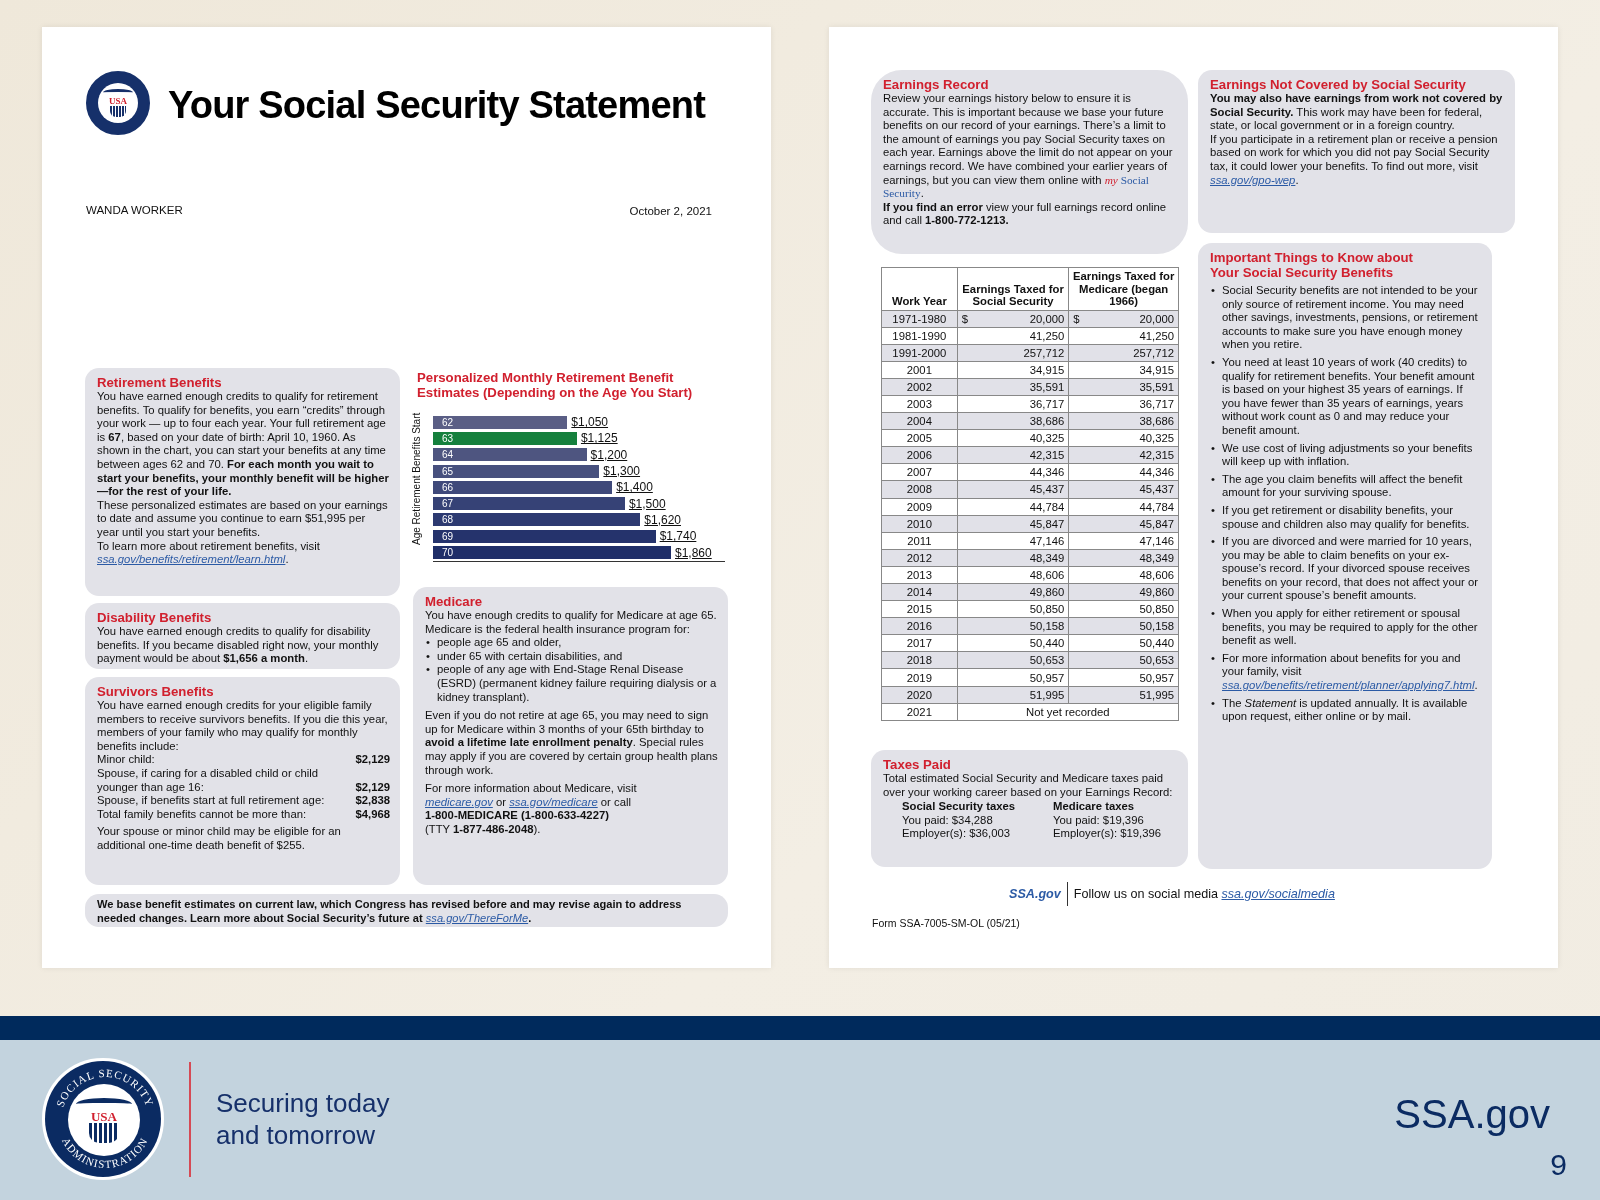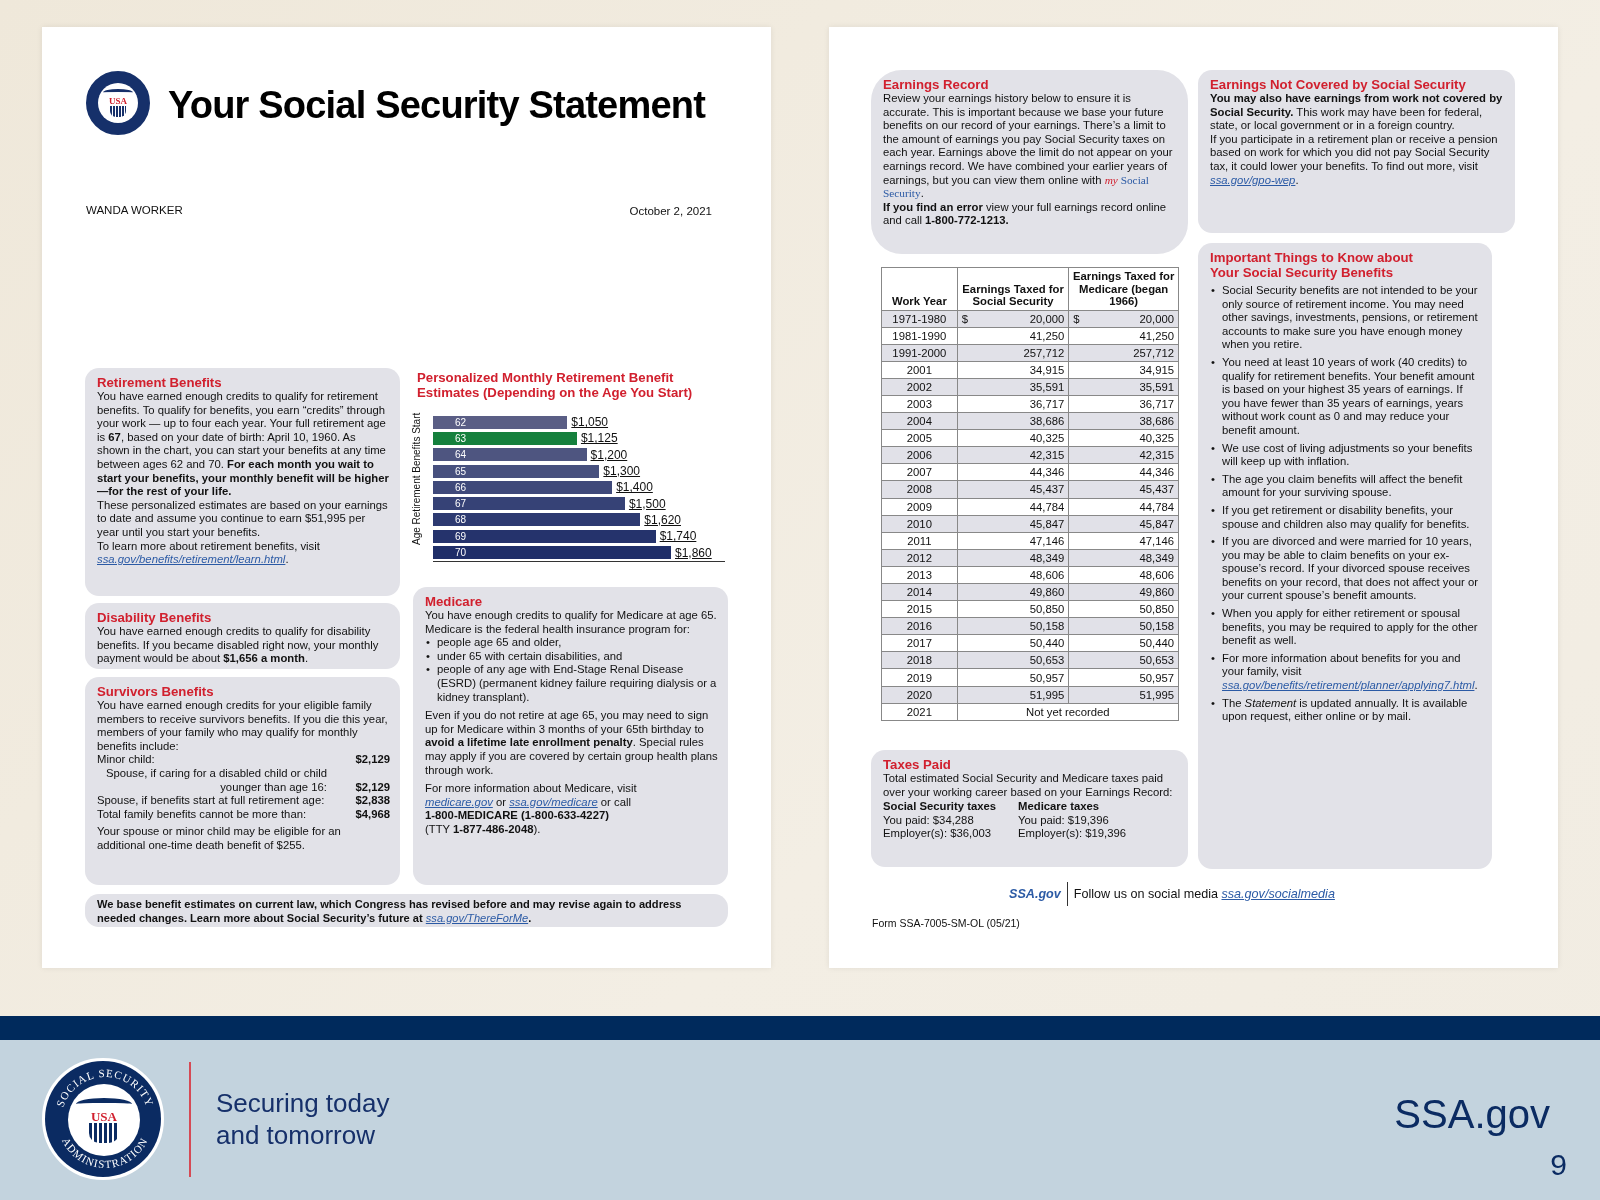--- a/index.html
+++ b/index.html
@@ -46,46 +46,46 @@
   .date { position: absolute; right: 56px; top: 205px; font-size: 11.5px; }
 
   
   .chart-title { position: absolute; left: 417px; top: 370px; width: 310px; font-size: 13.2px; line-height: 15px; font-weight: bold; color: #d1202e; }
   .chart-ylabel {
     position: absolute; left: 411px; top: 545px; font-size: 10px; transform: rotate(-90deg);
     transform-origin: left top; white-space: nowrap;
   }
   .bars { position: absolute; left: 433px; top: 414px; width: 300px; }
   .bar-row { height: 16.3px; display: flex; align-items: center; margin-bottom: 0; }
-  .bar { height: 13px; color: #fff; font-size: 10px; padding-left: 22px; line-height: 13px; }
+  .bar { height: 13px; color: #fff; font-size: 10px; padding-left: 9px; line-height: 13px; }
   .bar-val { font-size: 12px; margin-left: 4px; text-decoration: underline; }
   .chart-axis { position: absolute; left: 433px; top: 561px; width: 292px; border-top: 1.5px solid #333; }
   .chart-xlabel { position: absolute; left: 441px; top: 596px; font-size: 10px; }
 
-  .row { display: flex; justify-content: space-between; text-align: right; }
+  .row { display: flex; justify-content: space-between; }
   .row b { white-space: nowrap; }
 
   ul.bul { list-style: none; }
   ul.bul li { position: relative; padding-left: 12px; }
   ul.bul li::before { content: "•"; position: absolute; left: 1px; }
 
   
   table.earn {
     position: absolute; left: 881px; top: 267px; width: 298px; border-collapse: collapse;
     font-size: 11.3px; line-height: 12px;
   }
   table.earn th, table.earn td { border: 1px solid #888; }
   table.earn th { font-weight: bold; text-align: center; vertical-align: bottom; padding: 2px 2px; line-height: 12.5px; background: #fff; }
   table.earn td { height: 17.1px; padding: 0 4px; }
   table.earn td.yr { text-align: center; }
   table.earn td.num { text-align: right; }
   table.earn tr.alt td { background: #e1e1e8; }
   .dollar { float: left; }
 
-  .tax-cols { display: flex; gap: 22px; margin-top: 1px; }
+  .tax-cols { display: flex; gap: 38px; margin-top: 1px; margin-left: 19px; }
 
   .follow { position: absolute; left: 1009px; top: 882px; font-size: 12.6px; display: flex; align-items: center; }
   .follow .ssa { color: #2b5aa5; font-weight: bold; font-style: italic; padding-right: 6px; border-right: 1px solid #333; line-height: 24px; margin-right: 6px; }
   .form-no { position: absolute; left: 872px; top: 917px; font-size: 10.5px; }
 
   
   .navy-strip { position: absolute; left: 0; top: 1016px; width: 1600px; height: 24px; background: #002a5c; }
   .banner { position: absolute; left: 0; top: 1040px; width: 1600px; height: 160px; background: #c3d3de; }
   .big-seal {
     position: absolute; left: 42px; top: 1058px; width: 122px; height: 122px; border-radius: 50%;

